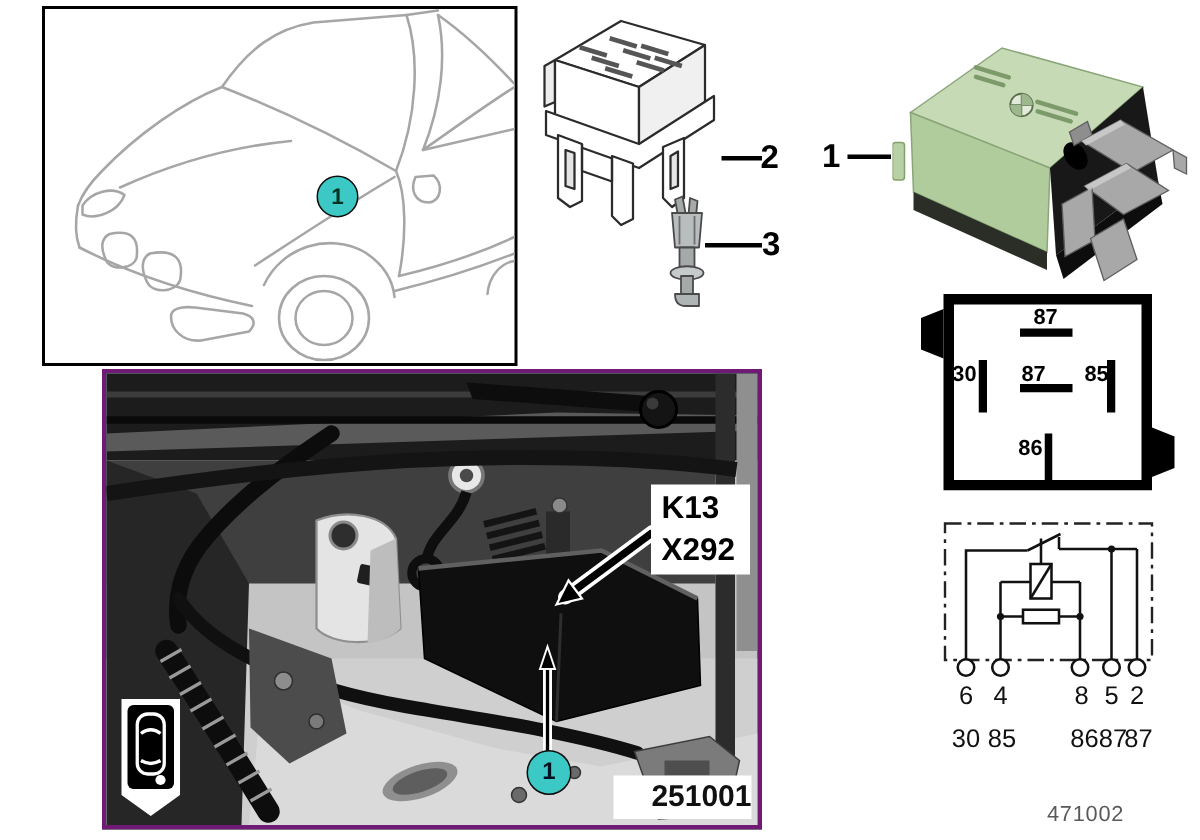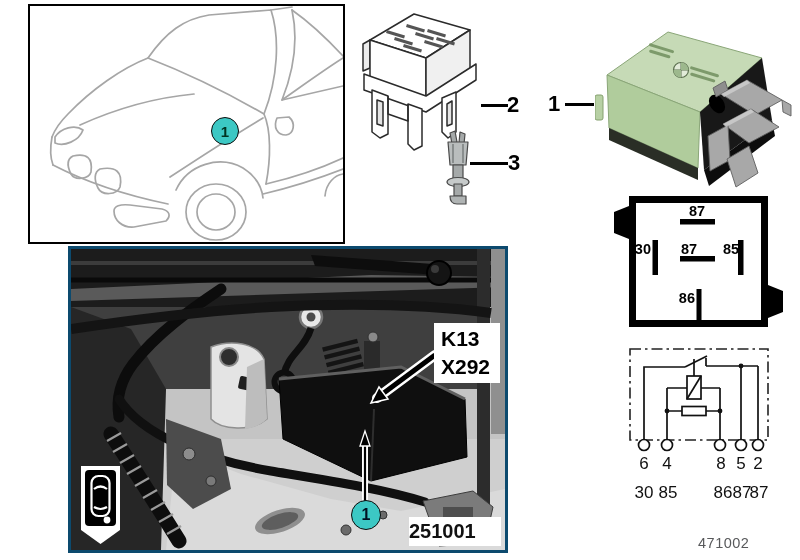--- a/index.html
+++ b/index.html
@@ -3,41 +3,41 @@
 <meta charset="utf-8">
 <style>
   html,body{margin:0;padding:0;background:#fff;}
   #canvas{
     position:relative;width:800px;height:560px;background:#fff;overflow:hidden;
     font-family:"Liberation Sans","DejaVu Sans",sans-serif;
   }
   .abs{position:absolute;}
   
   .car-box{left:28px;top:4px;width:313px;height:236px;border:2.5px solid #000;background:#fff;}
-  .photo-box{left:68px;top:246px;width:434px;height:301px;border:3px solid #0c4a6e;background:#15803d;}
+  .photo-box{left:68px;top:246px;width:434px;height:301px;border:3px solid #701a75;background:#15803d;}
   
   .callout-num{font-size:22px;font-weight:700;color:#000;line-height:1;}
   .leader{height:2.5px;background:#000;}
   
   .badge{
     border-radius:50%;background:var(--badge,#3CC8C4);border:1.6px solid #0c0c0c;
     display:flex;align-items:center;justify-content:center;
     font-weight:700;color:#032;box-sizing:border-box;
   }
   .badge-car{left:211px;top:117px;width:28px;height:28px;font-size:15px;}
   .badge-photo{left:280px;top:251px;width:30px;height:30px;font-size:16px;color:#012;}
   
   .k13-label{
     left:363px;top:74px;width:66px;height:60px;background:#fff;
     font-weight:700;font-size:21px;line-height:28px;color:#000;
     padding:2px 0 0 7px;box-sizing:border-box;
   }
   .photo-ref{
     left:338px;top:268px;width:92px;height:29px;background:#fff;
-    font-weight:600;font-size:20px;color:#111;display:flex;align-items:center;justify-content:flex-start;
+    font-weight:600;font-size:20px;color:#111;display:flex;align-items:center;justify-content:flex-end;
   }
   .doc-number{
     left:698px;top:535px;width:94px;text-align:left;
     font-size:14.5px;color:#58595b;letter-spacing:.5px;
   }
   svg{display:block;}
   .pinbox-text{font-weight:700;font-size:14.5px;fill:#000;}
   .schem-text{font-size:17px;fill:#111;}
 </style>
 </head>

